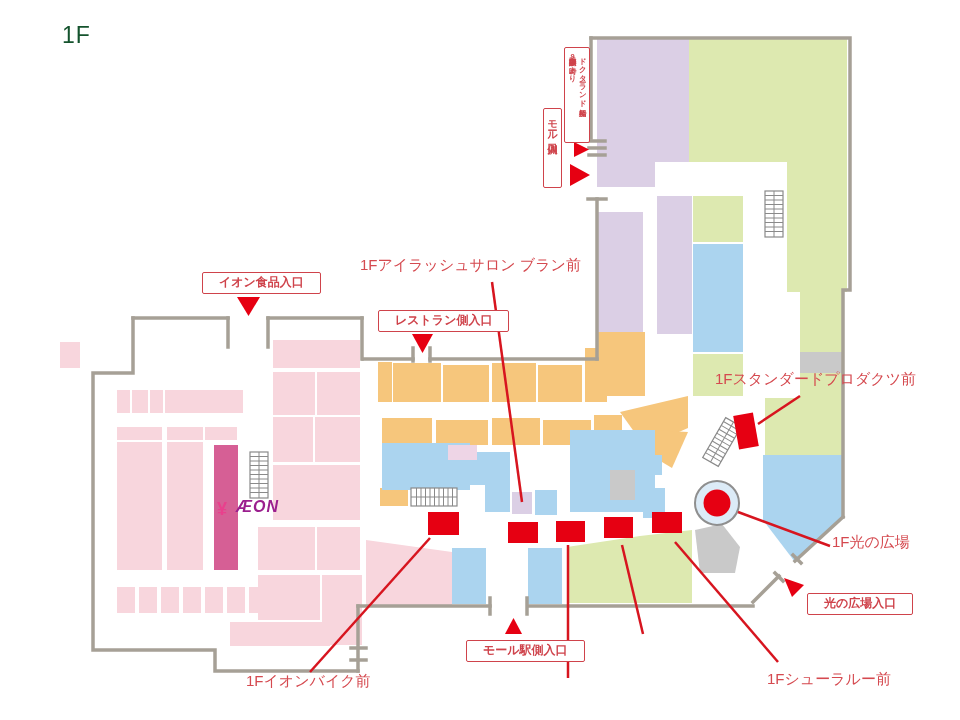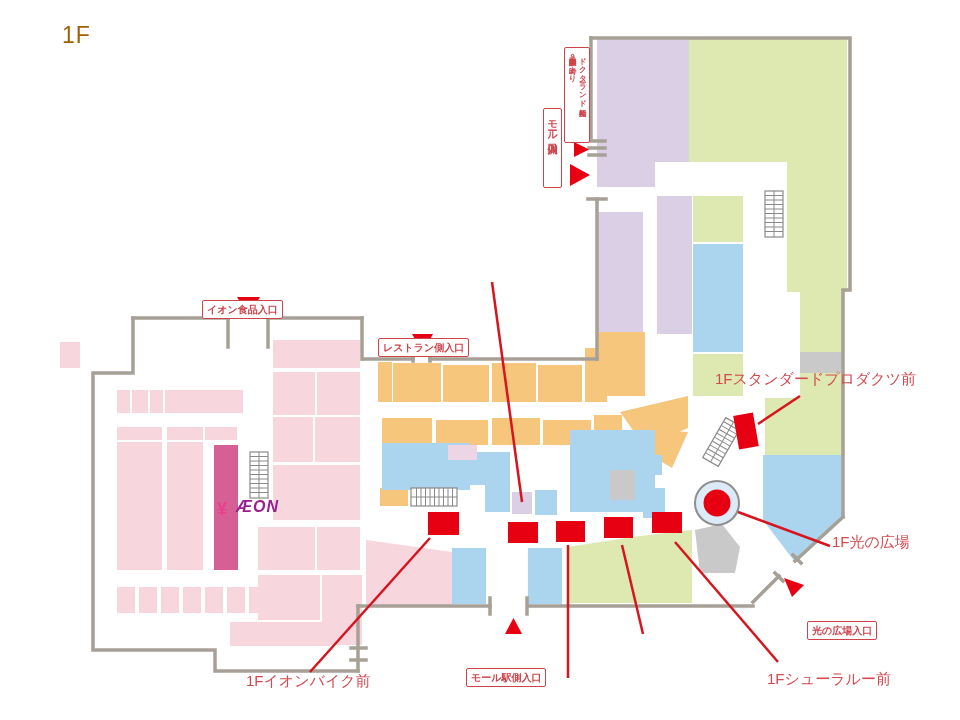--- a/index.html
+++ b/index.html
@@ -1,22 +1,22 @@
 <!DOCTYPE html>
 <html><head>
 <meta charset="utf-8">
 <style>
   html,body{margin:0;padding:0;background:#ffffff;}
   .stage{position:relative;width:960px;height:720px;background:#fff;overflow:hidden;
          font-family:"Liberation Sans","DejaVu Sans",sans-serif;}
   .stage svg{position:absolute;left:0;top:0;}
-  .floor-title{position:absolute;left:62px;top:22px;font-size:23px;color:#a16207;letter-spacing:1px;}
+  .floor-title{position:absolute;left:62px;top:22px;font-size:23px;color:#14532d;letter-spacing:1px;}
   .ent-box{position:absolute;background:#fff;border:1.5px solid #cf434b;color:#cf434b;
            font-weight:bold;border-radius:2px;white-space:nowrap;z-index:5;}
-  .ent-h{font-size:10px;padding:2px 4px;line-height:1.3;margin-top:28px;}
+  .ent-h{font-size:12px;padding:2px 16px;line-height:1.3;}
   .ent-v{writing-mode:vertical-rl;text-orientation:upright;line-height:1.3;padding:4px 2px;}
   .ent-v.small{font-size:7.5px;white-space:pre-line;letter-spacing:0;line-height:1.35;}
   .ent-v.mid{font-size:10px;}
   .loc-label{position:absolute;color:#d5494f;font-size:15px;white-space:nowrap;z-index:5;}
   .aeon-logo{position:absolute;left:236px;top:498px;font-size:16px;font-weight:bold;font-style:italic;
              color:#9b1f8e;letter-spacing:1px;z-index:4;}
   .yen{position:absolute;left:217px;top:499px;font-size:18px;font-weight:bold;color:#e9408d;z-index:4;}
 </style>
 </head>
 <body>
@@ -222,20 +222,21 @@
   <div class="ent-box ent-v mid" style="left:543px;top:108px;height:70px;">モール側入口</div>
 
   <div class="ent-box ent-h" style="left:202px;top:272px;">イオン食品入口</div>
 
   <div class="ent-box ent-h" style="left:378px;top:310px;">レストラン側入口</div>
 
   <div class="ent-box ent-h" style="left:466px;top:640px;">モール駅側入口</div>
 
   <div class="ent-box ent-h" style="left:807px;top:593px;text-align:center;">光の広場入口</div>
 
+  <div class="loc-label" style="left:360px;top:256px;">1Fアイラッシュサロン ブラン前</div>
 
   <div class="loc-label" style="left:715px;top:370px;">1Fスタンダードプロダクツ前</div>
 
   <div class="loc-label" style="left:832px;top:533px;">1F光の広場</div>
 
 
   <div class="loc-label" style="left:751px;top:670px;margin-left:16px;">1Fシューラルー前</div>
 
 
   <div class="loc-label" style="left:246px;top:672px;">1Fイオンバイク前</div>

